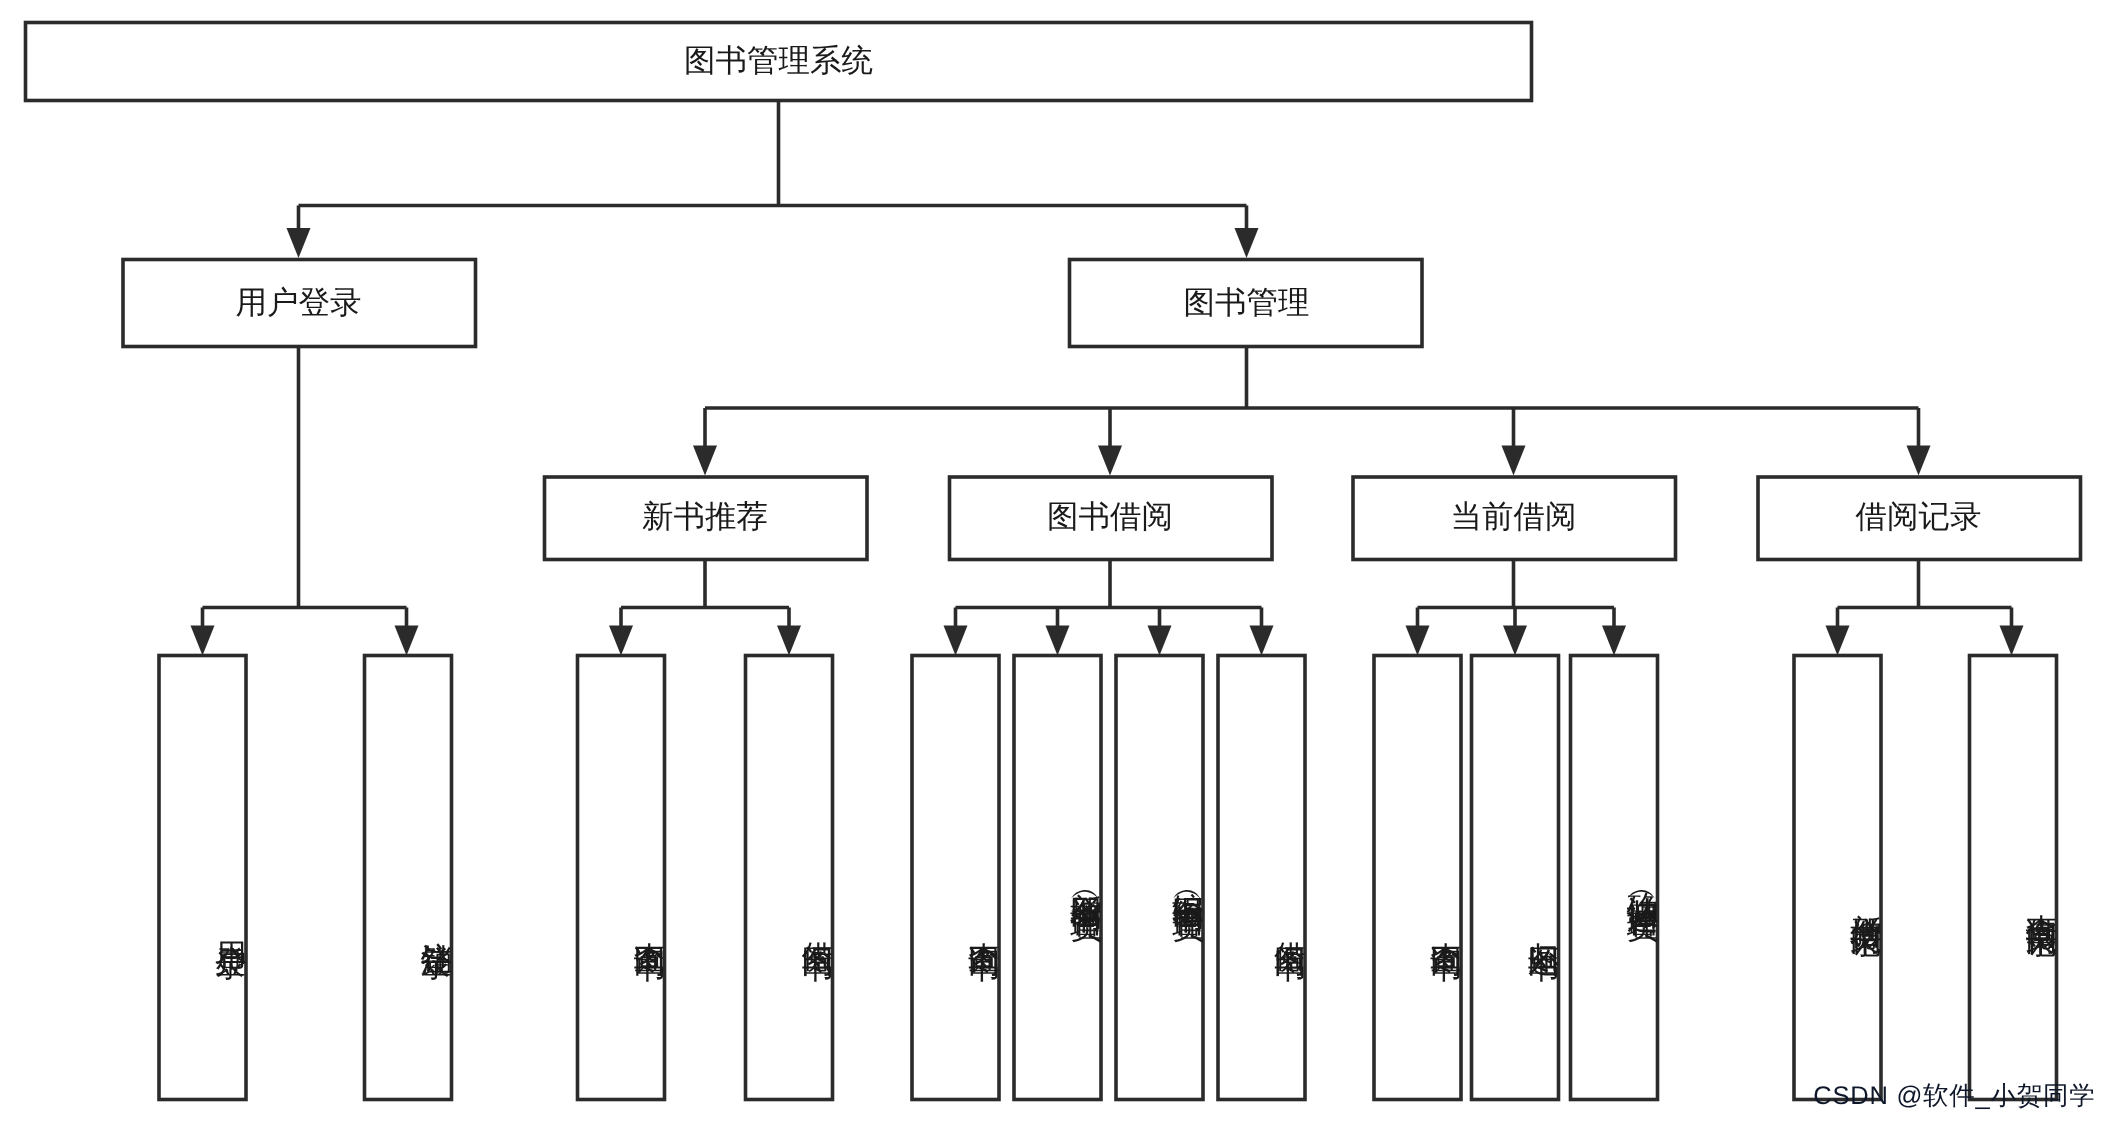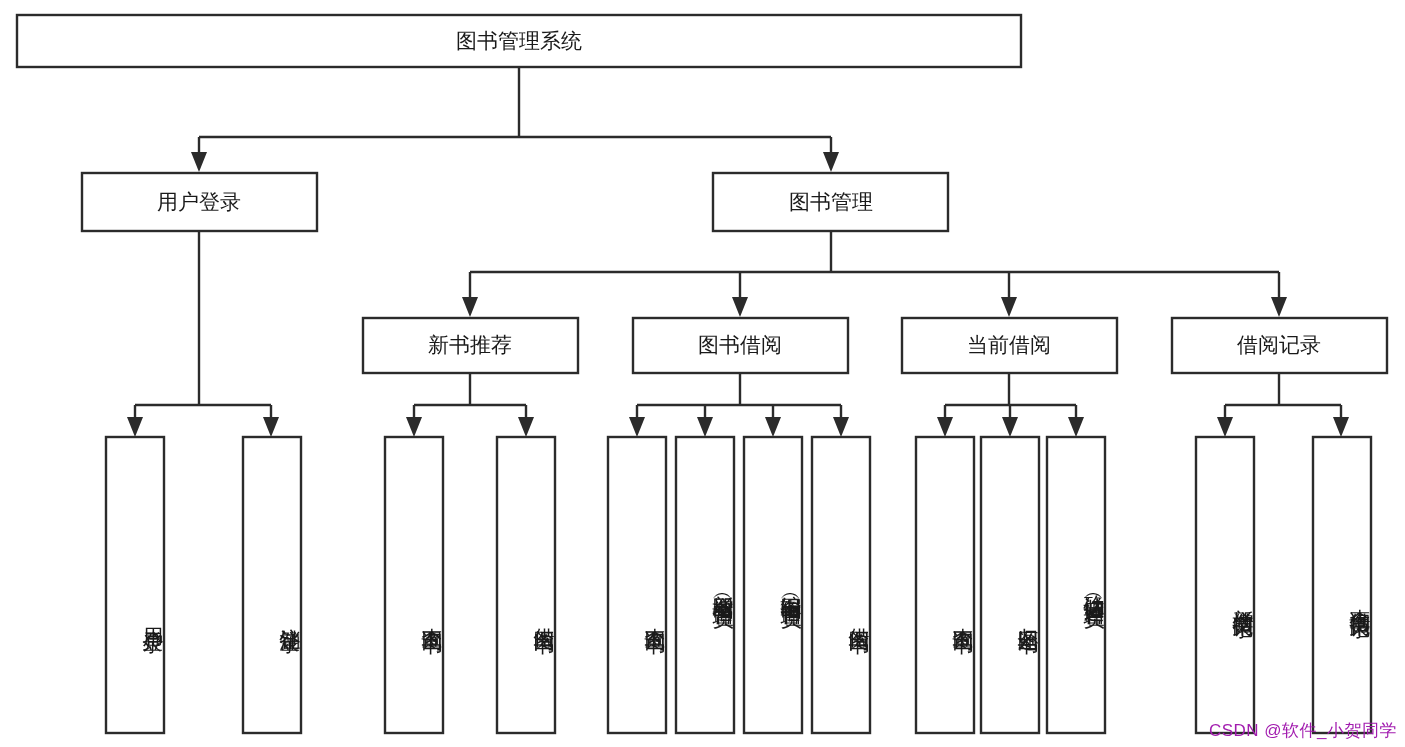--- a/index.html
+++ b/index.html
@@ -62,21 +62,21 @@
     display: flex;
     align-items: flex-start;
     justify-content: center;
   }
   .watermark {
     position: absolute;
     right: 8px;
     bottom: 5px;
     font-family: "Liberation Sans", "DejaVu Sans", sans-serif;
     font-size: 17px;
-    color: #a21caf;
+    color: #0f172a;
     white-space: nowrap;
     letter-spacing: 0.5px;
   }
 </style>
 </head>
 <body>
 
 <div id="diagram-root">
 
   <svg class="diagram-canvas" viewBox="0 0 1405 747">

